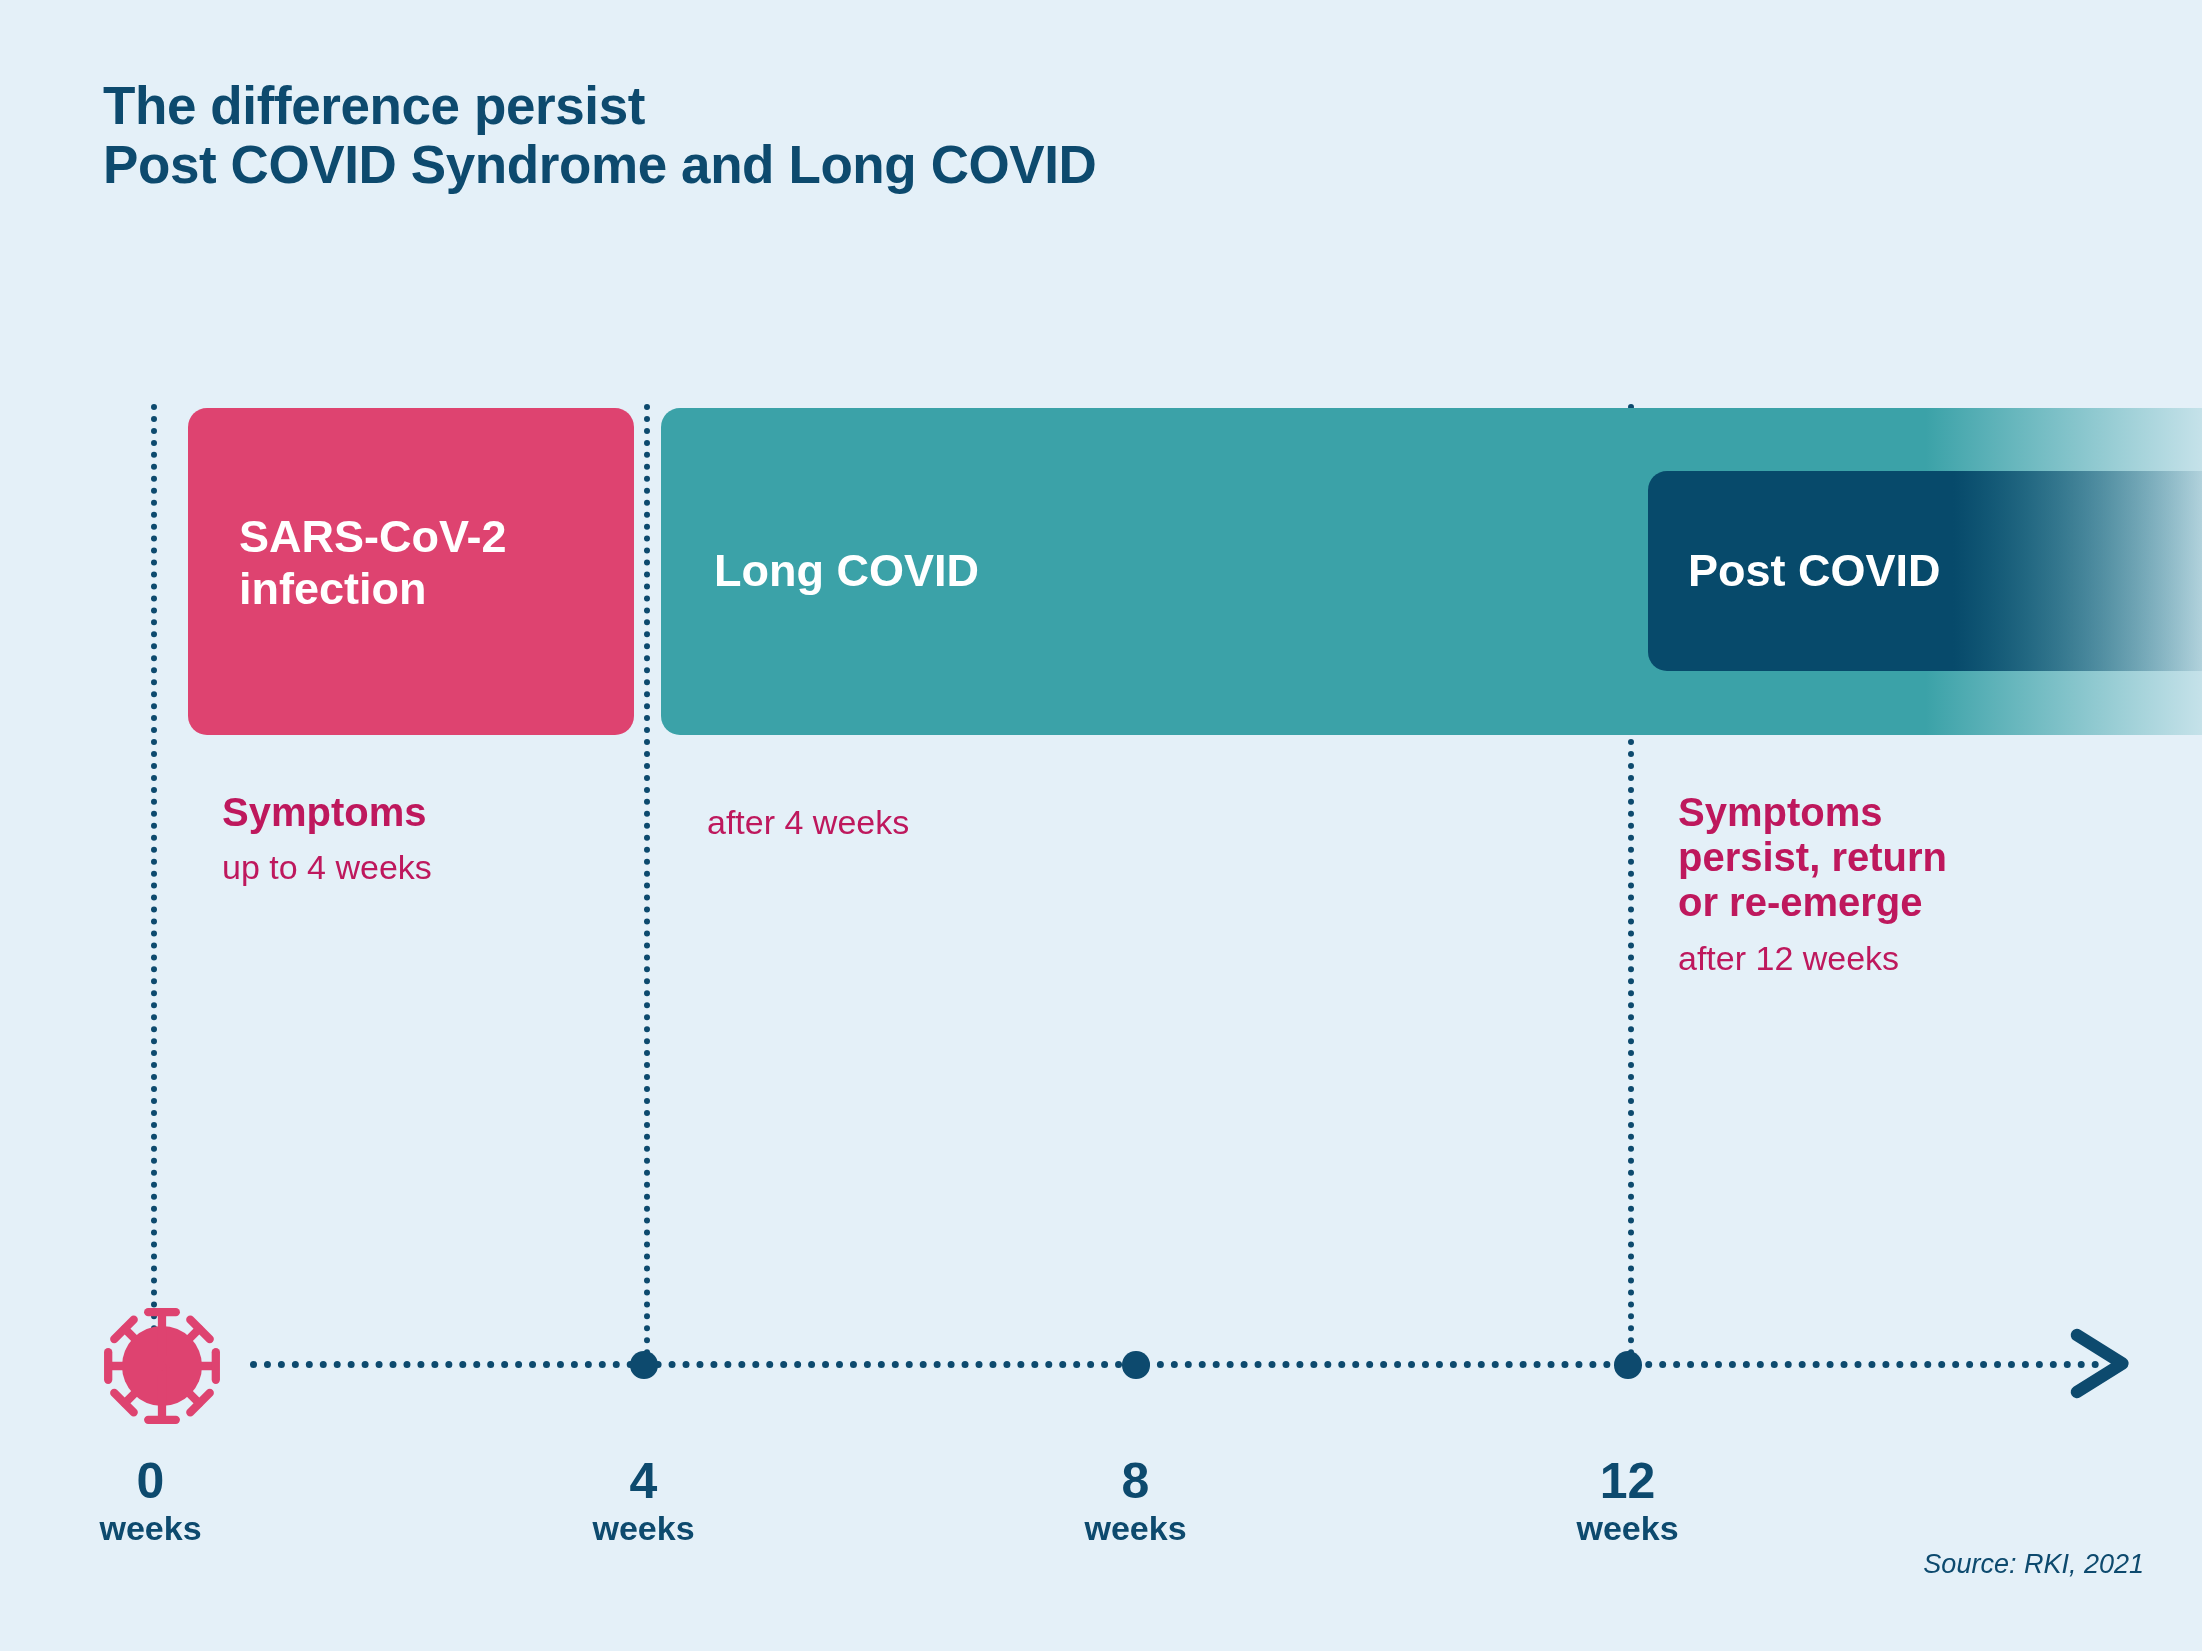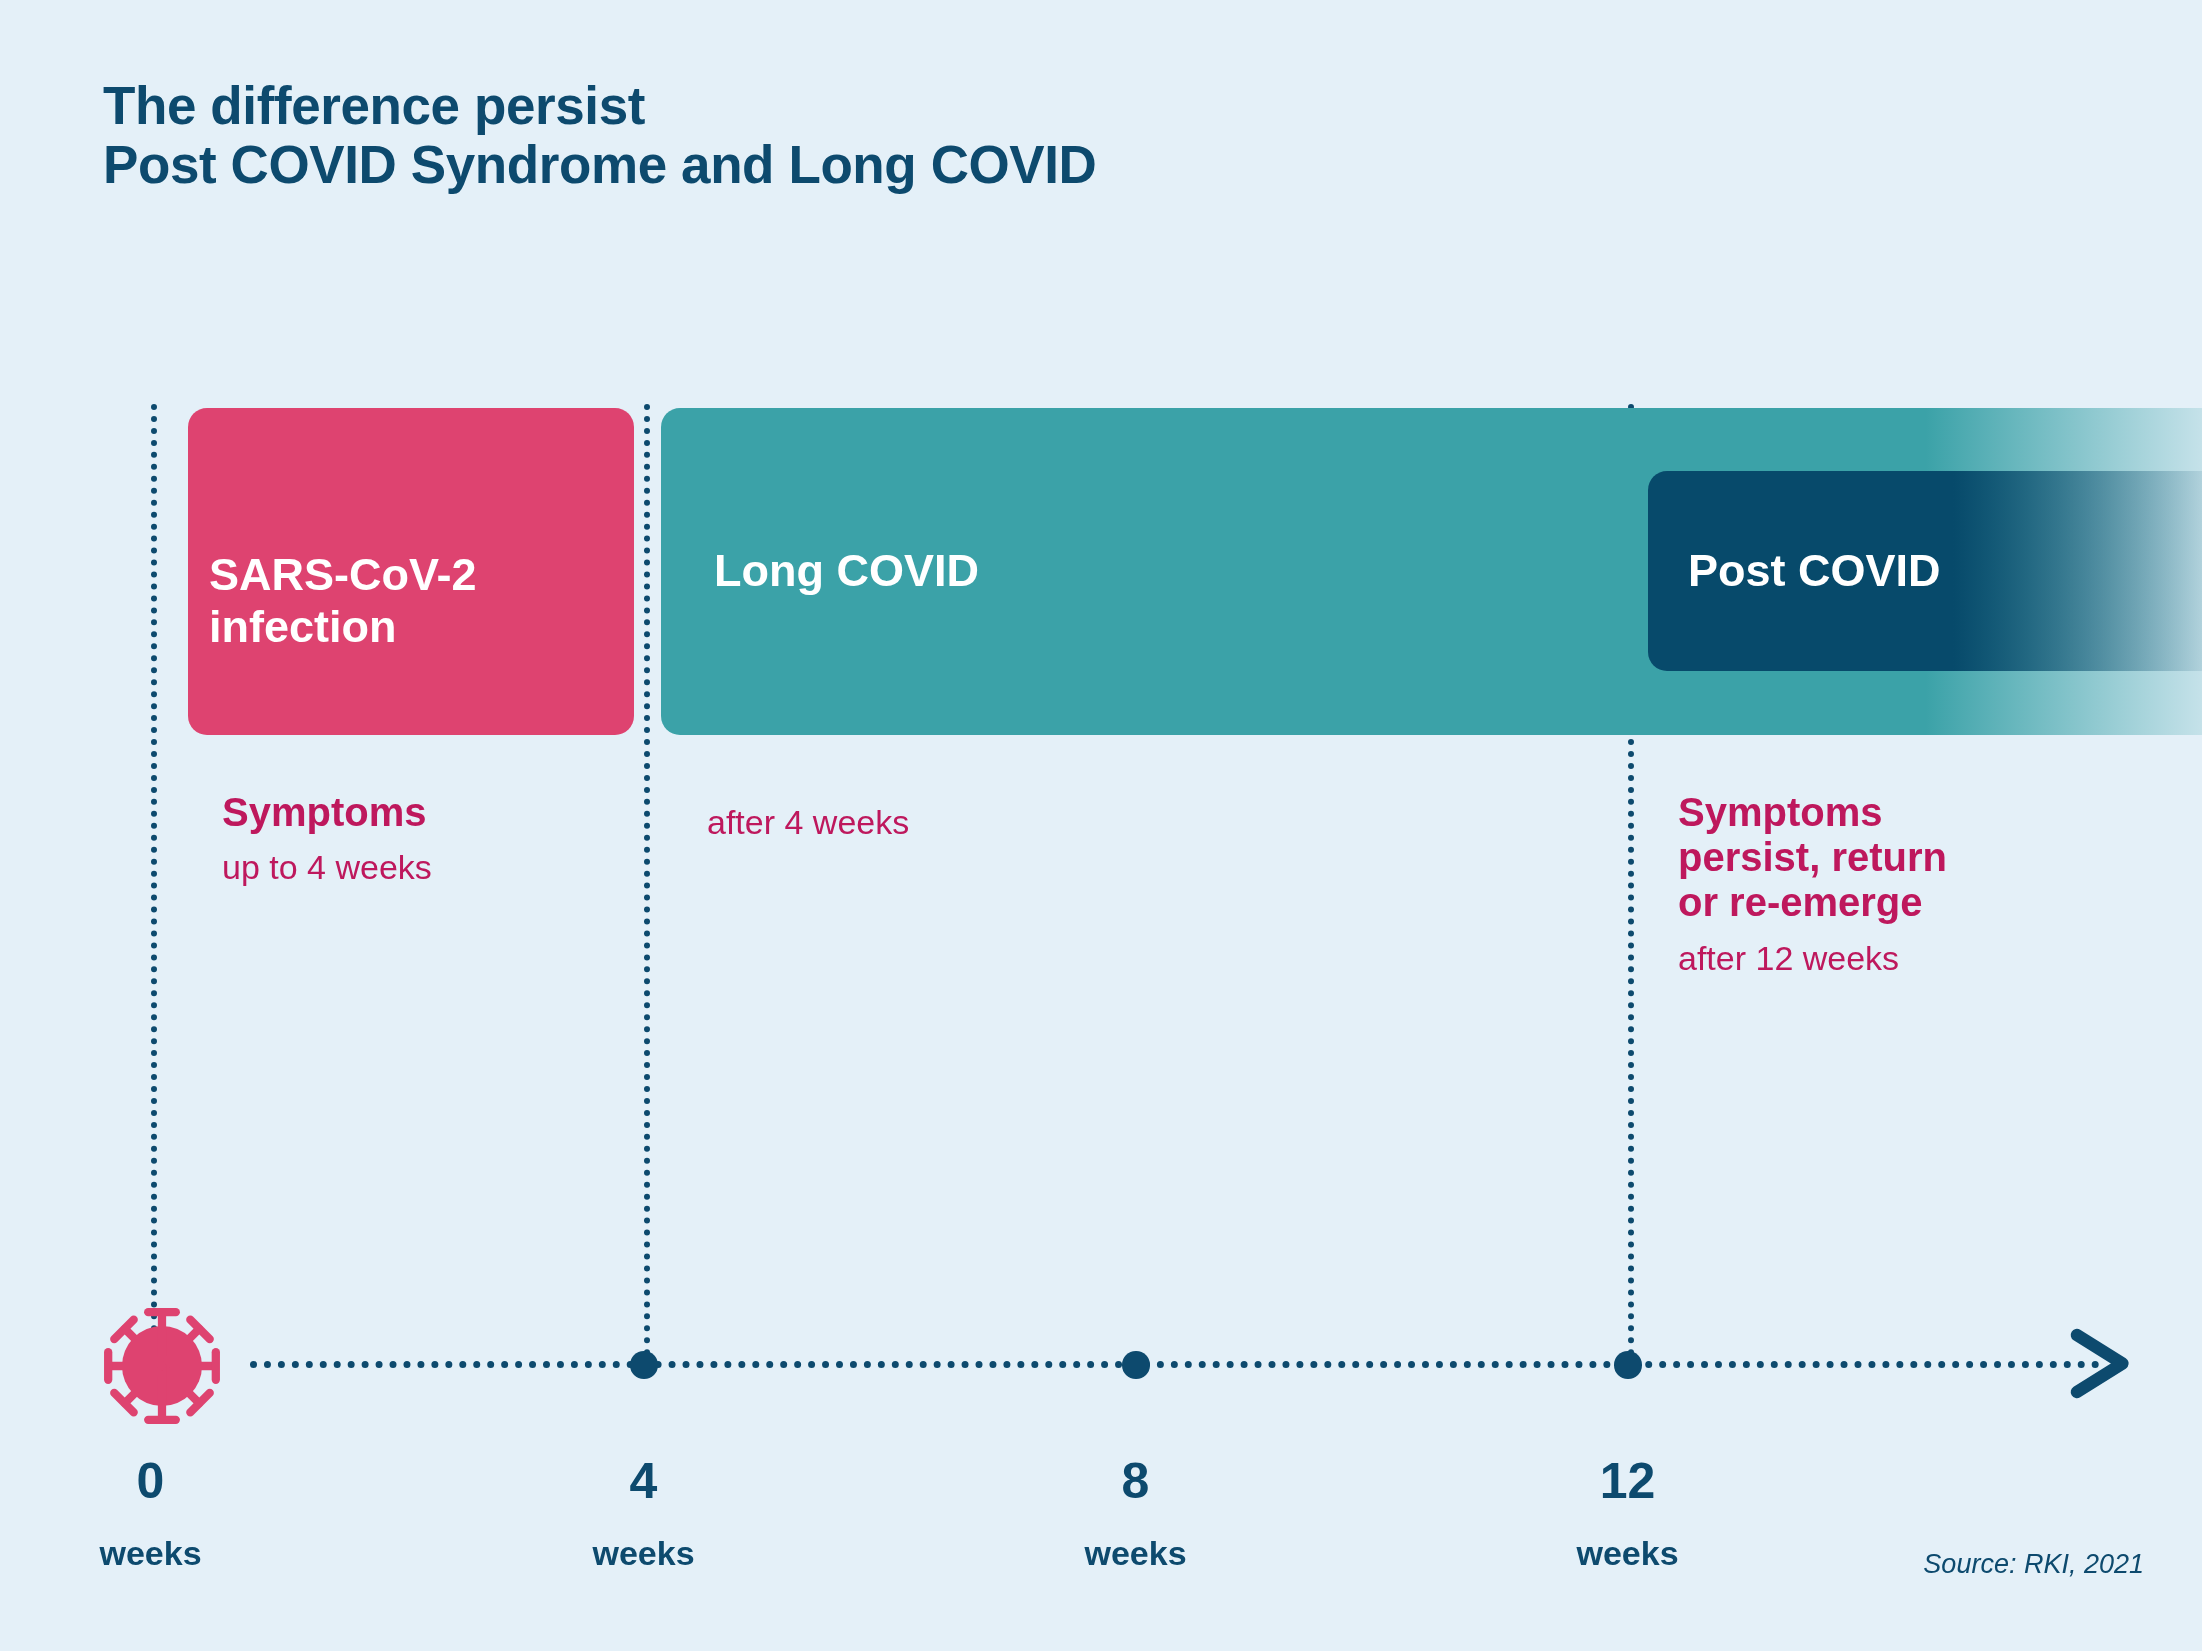--- a/index.html
+++ b/index.html
@@ -73,21 +73,21 @@
     border-radius: 19px 0 0 19px;
   }
   .bar-label {
     position: absolute;
     color: #ffffff;
     font-weight: bold;
     font-size: 45px;
     line-height: 1.16;
     white-space: pre-line;
   }
-  #label-infection { left: 209px; top: 511px; margin-top: 38px; }
+  #label-infection { left: 239px; top: 511px; }
   #label-long      { left: 714px; top: 545px; }
   #label-post      { left: 1688px; top: 545px; }
 
   
   .caption {
     position: absolute;
     color: #be185d;
   }
   .caption .cap-head {
     display: block;
@@ -157,21 +157,21 @@
     display: block;
     font-weight: bold;
     font-size: 50px;
     line-height: 1;
   }
   .tick .tick-unit {
     display: block;
     font-weight: bold;
     font-size: 34px;
     line-height: 1;
-    margin-top: 30px;
+    margin-top: 5px;
   }
 
   #source-note {
     position: absolute;
     right: 59px;
     top: 1549px;
     color: #0d4a6e;
     font-size: 27px;
     font-weight: normal;
     font-style: italic;

